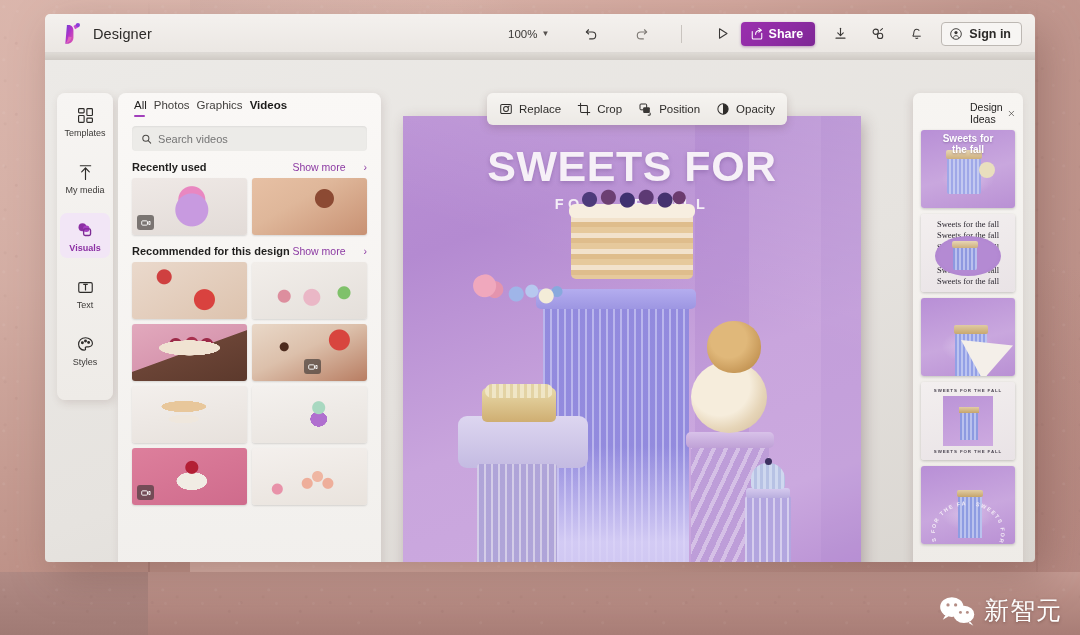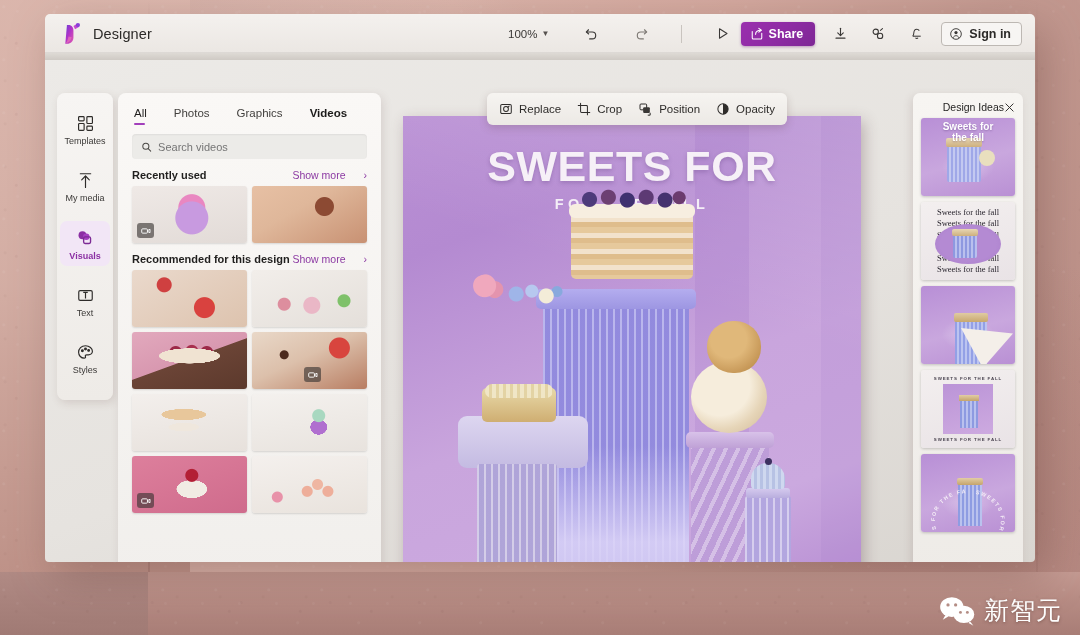--- a/index.html
+++ b/index.html
@@ -95,40 +95,40 @@
     background:#f7f5f3; color:#2c2a28; font-size:12.5px; font-weight:600;
     padding:4px 10px 4px 7px;
   }
 
   
   #rail {
     position:absolute; left:12px; top:33px; width:56px; height:307px;
     background: linear-gradient(180deg,#f7f5f3,#eeebe7);
     border-radius:8px;
     box-shadow: 2px 3px 8px rgba(100,70,65,.16);
-    padding-top:14px;
+    padding-top:6px;
   }
   .rail-item {
     width:50px; margin:0 auto 3px; padding:7px 0 5px; border-radius:7px;
     display:flex; flex-direction:column; align-items:center; gap:4px;
   }
   .rail-item.active { background:#f2e6f6; }
   .rail-label { font-size:9px; color:#3b3937; line-height:1; }
   .rail-item.active .rail-label { color:#8b2fa3; font-weight:600; }
   .rail-gap { height:10px; }
 
   
   #media-panel {
     position:absolute; left:73px; top:33px; width:263px; height:495px;
     background: linear-gradient(180deg,#faf8f6,#f1efec);
     border-radius:8px 8px 0 0;
     box-shadow: 2px 3px 10px rgba(100,70,65,.15);
     overflow:hidden;
   }
-  #tabs { display:flex; gap:27px; padding:14px 16px 0 16px; }
+  #tabs { display:flex; gap:7px; padding:6px 16px 0 16px; }
   .tab { font-size:11.5px; color:#413f3d; padding-bottom:6px; position:relative; }
   .tab.active { color:#1f1d1c; }
   .tab.active::after {
     content:""; position:absolute; left:0; right:2px; bottom:0; height:2.5px;
     background:#a23fbb; border-radius:2px;
   }
   .tab.bold { font-weight:700; color:#1b1a19; }
   #search-box {
     margin:9px 14px 0; height:25px; border-radius:4px;
     background:#ecebe8; box-shadow: inset 0 1px 2px rgba(0,0,0,.06);
@@ -240,22 +240,23 @@
 
   
   #ideas {
     position:absolute; right:12px; top:33px; width:110px; height:495px;
     background: linear-gradient(180deg,#f7f5f2,#eeebe7);
     border-radius:7px 7px 0 0;
     box-shadow:-2px 3px 9px rgba(100,70,65,.15);
     overflow:hidden;
   }
   #ideas-head {
-    display:flex; align-items:center; justify-content:flex-end;
+    display:flex; align-items:center; justify-content:flex-start;
     padding:8px 8px 5px 9px;
+    margin-left:48px;
   }
   #ideas-title { font-size:10.5px; color:#201f1e; }
   .idea {
     position:relative; width:94px; height:78px; margin:0 auto 6px;
     border-radius:3px; overflow:hidden; box-shadow:0 1px 3px rgba(0,0,0,.2);
   }
   .idea-bg {
     position:absolute; inset:0;
     background:
       radial-gradient(ellipse 40% 30% at 50% 62%, rgba(255,255,255,.3), transparent 70%),

